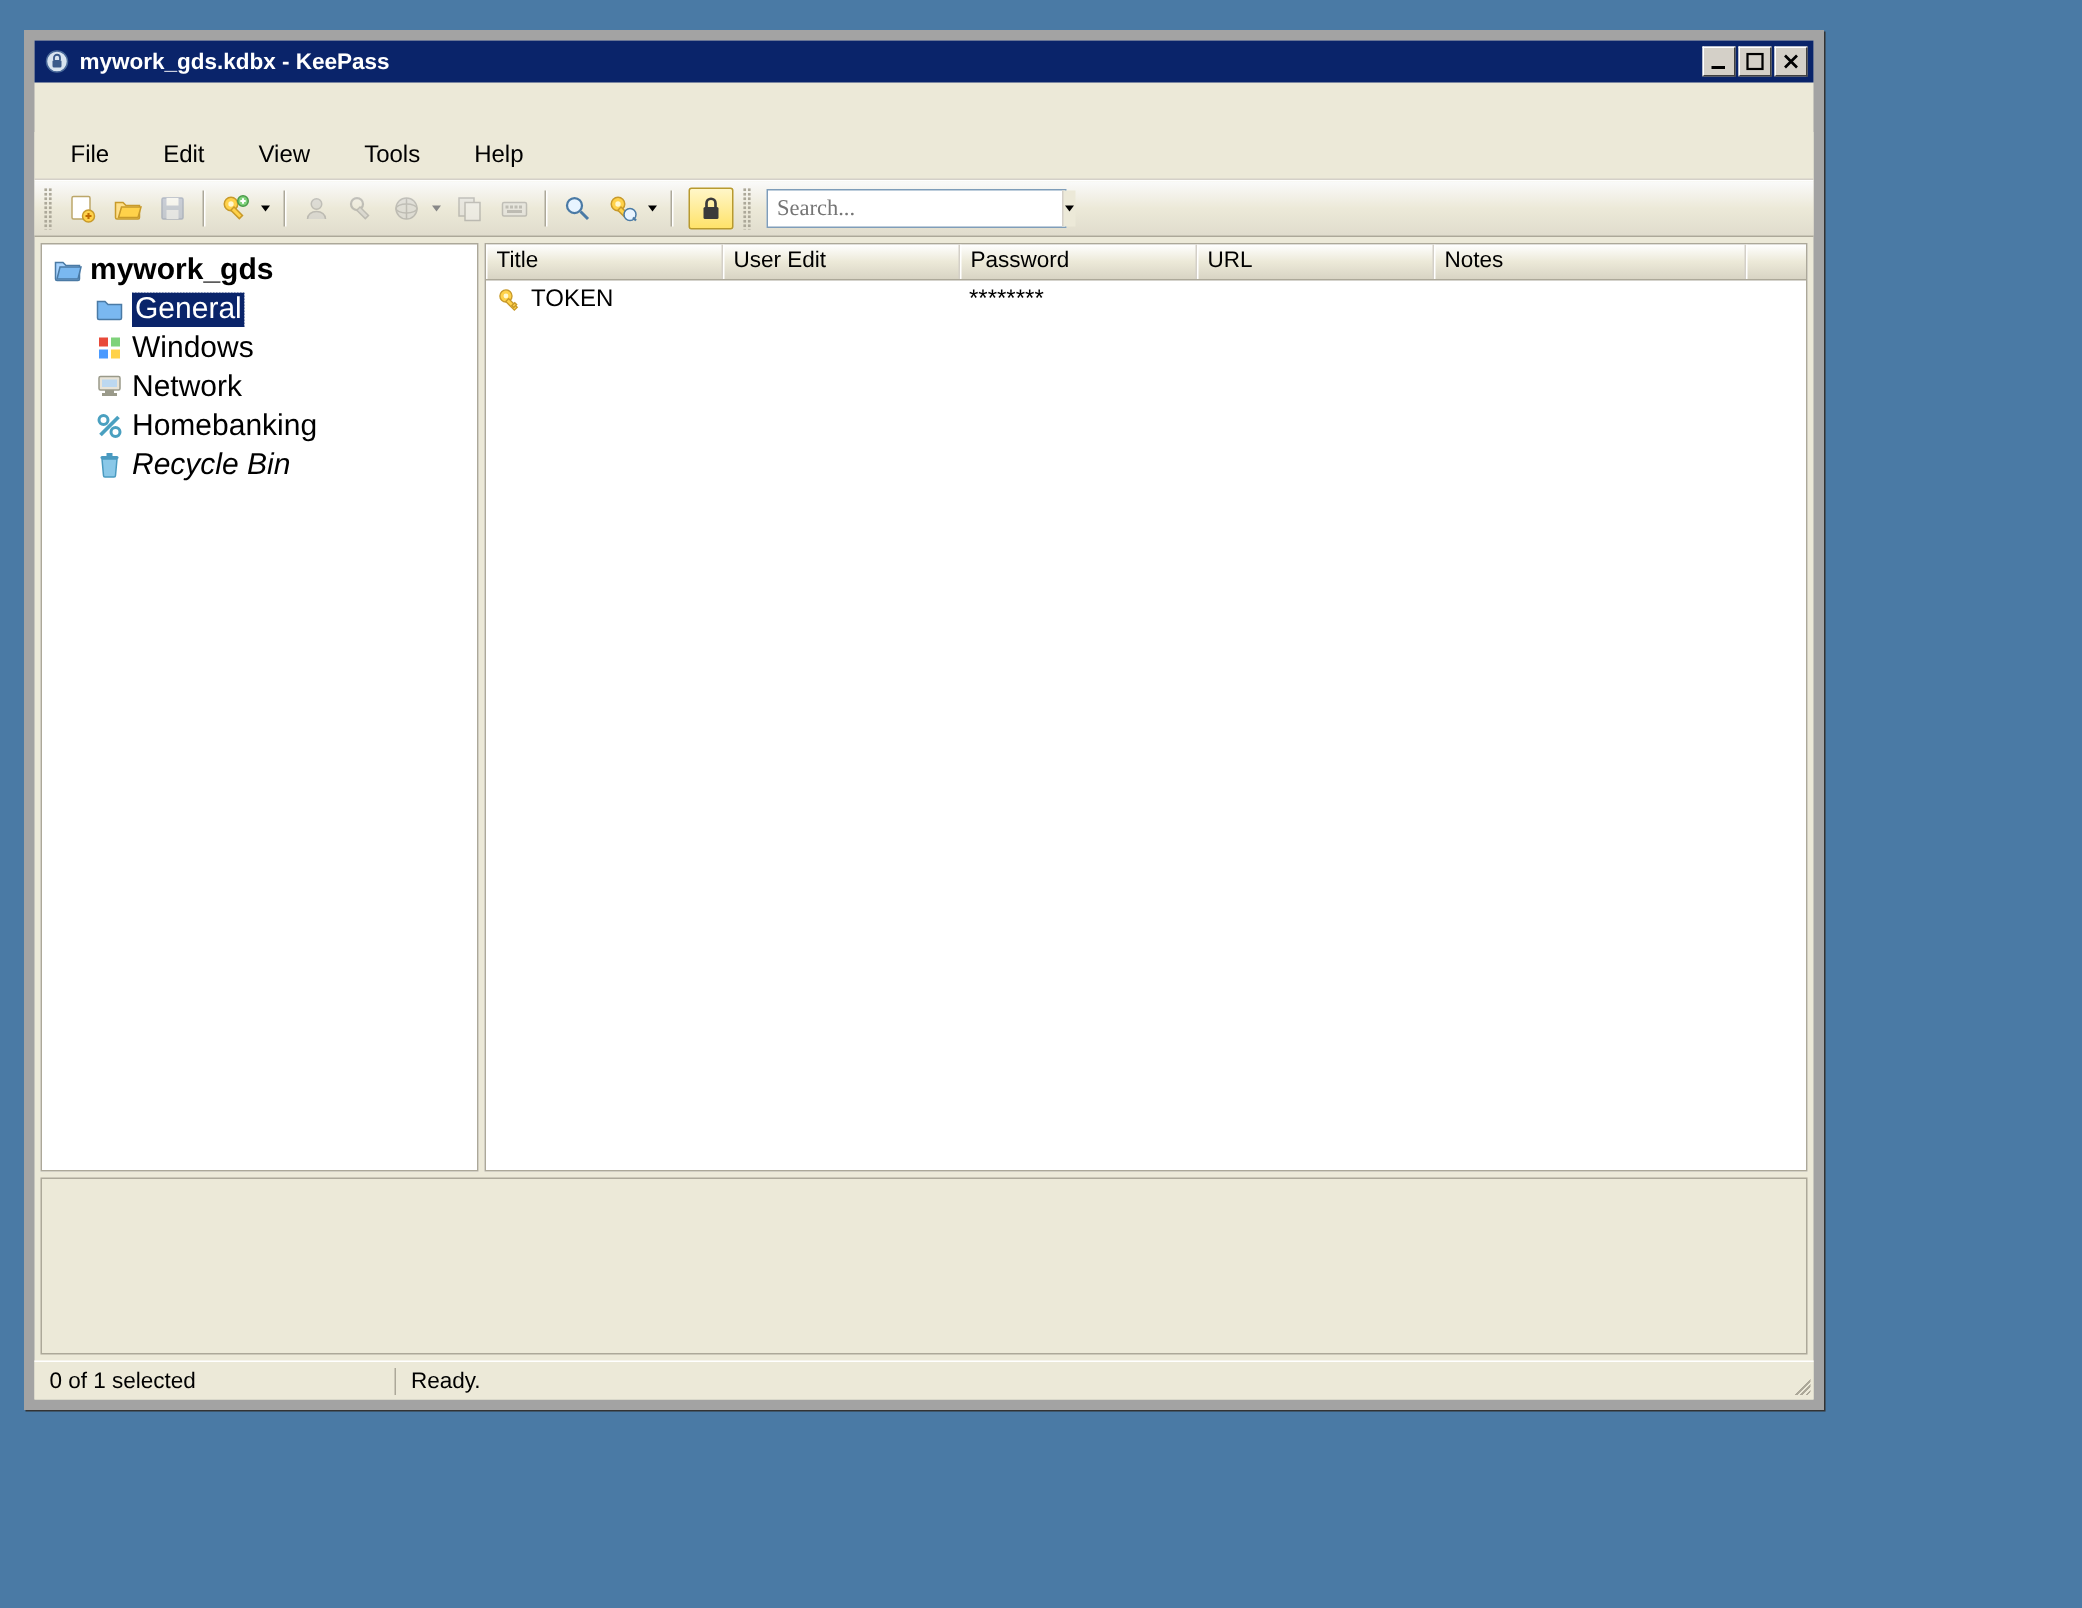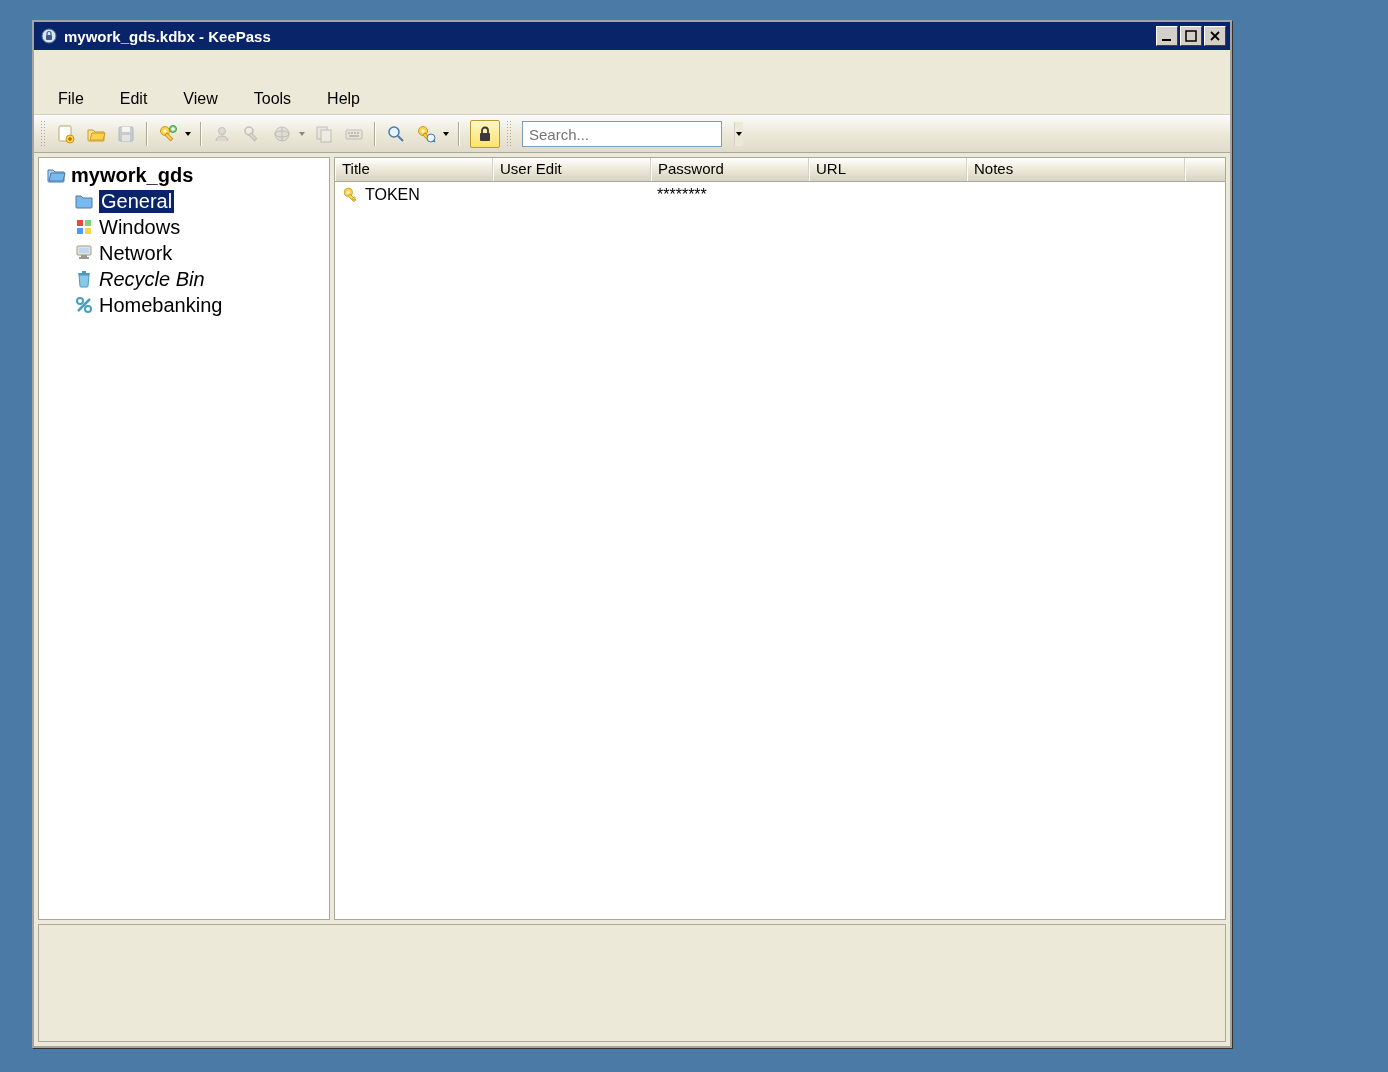--- a/index.html
+++ b/index.html
@@ -10,24 +10,24 @@
     font-size: 14px;
     color: #000;
   }
   .desktop {
     width: 1388px; height: 1072px;
     background: #4a7aa5;
     position: relative;
   }
   .window {
     position: absolute;
-    left: 32px; top: 20px;
-    width: 1200px; height: 1028px;
+    left: 16px; top: 20px;
+    width: 1200px; height: 920px;
     background: #ece9d8;
-    border: 2px solid #a3a3a3;
+    border: 7px solid #a3a3a3;
     display: flex; flex-direction: column;
     box-shadow: 1px 1px 0 #333;
   }
   
   .titlebar {
     height: 28px;
     background: linear-gradient(to right, #0a246a 0%, #0a246a 40%, #a6caf0 200%);
     background: #0a246a;
     color: #fff;
     display: flex; align-items: center;
@@ -73,20 +73,21 @@
 
   
   .toolbar {
     height: 38px;
     background: linear-gradient(to bottom, #fafafa 0%, #ece9d8 50%, #e0dccd 100%);
     border-top: 1px solid #fff;
     border-bottom: 1px solid #aca899;
     display: flex; align-items: center;
     padding: 0 6px;
     gap: 2px;
+    font-family: Liberation Serif, serif;
   }
   .tbtn {
     width: 28px; height: 28px;
     display: inline-flex; align-items: center; justify-content: center;
     border: 1px solid transparent;
     cursor: default;
   }
   .tbtn svg { display: block; }
   .tbtn.disabled { opacity: 0.45; }
   .tbtn-dd {
@@ -489,37 +490,37 @@
               </svg>
             </span>
             <span class="tree-label">Network</span>
           </div>
 
 
 
           <div class="tree-row child">
             <span class="tree-icon">
               <svg width="20" height="20" viewBox="0 0 20 20">
+                <circle cx="6" cy="6" r="3" fill="none" stroke="#4aa0c0" stroke-width="2"></circle>
+                <circle cx="14" cy="14" r="3" fill="none" stroke="#4aa0c0" stroke-width="2"></circle>
+                <path d="M4 16 L16 4" stroke="#4aa0c0" stroke-width="2.5"></path>
+              </svg>
+            </span>
+            <span class="tree-label">Homebanking</span>
+          </div>
+
+          <div class="tree-row child">
+            <span class="tree-icon">
+              <svg width="20" height="20" viewBox="0 0 20 20">
                 <path d="M5 6 H15 L14 17 a1 1 0 0 1-1 1 H7 a1 1 0 0 1-1-1 Z" fill="#8ac8e8" stroke="#4a9ac0"></path>
                 <rect x="4" y="4" width="12" height="2" rx="1" fill="#4a9ac0"></rect>
                 <rect x="8" y="2" width="4" height="2" fill="#4a9ac0"></rect>
               </svg>
             </span>
             <span class="tree-label italic">Recycle Bin</span>
-          </div>
-
-          <div class="tree-row child">
-            <span class="tree-icon">
-              <svg width="20" height="20" viewBox="0 0 20 20">
-                <circle cx="6" cy="6" r="3" fill="none" stroke="#4aa0c0" stroke-width="2"></circle>
-                <circle cx="14" cy="14" r="3" fill="none" stroke="#4aa0c0" stroke-width="2"></circle>
-                <path d="M4 16 L16 4" stroke="#4aa0c0" stroke-width="2.5"></path>
-              </svg>
-            </span>
-            <span class="tree-label">Homebanking</span>
           </div>
         </div>
 
         <div class="list-pane">
           <div class="list-header">
             <div class="col col-title">Title</div>
             <div class="col col-user">User Edit</div>
             <div class="col col-pass">Password</div>
             <div class="col col-url">URL</div>
             <div class="col col-notes">Notes</div>
@@ -543,15 +544,21 @@
               <div class="cell cell-url"></div>
               <div class="cell cell-notes"></div>
             </div>
           </div>
         </div>
       </div>
 
       <div class="details-pane"></div>
     </div>
 
+    <div class="statusbar">
+      <div class="status-cell" style="width:240px">0 of 1 selected</div>
+      <div class="status-sep"></div>
+      <div class="status-cell">Ready.</div>
+      <div class="status-grip"></div>
+    </div>
 
   </div>
 </div>
 
 </body></html>

